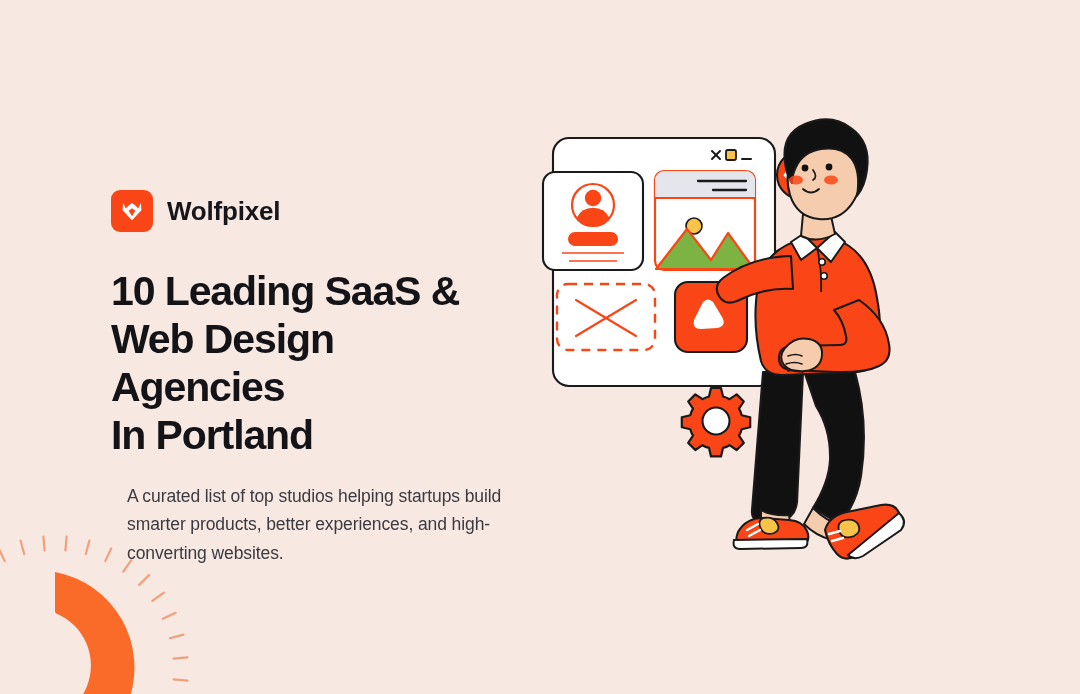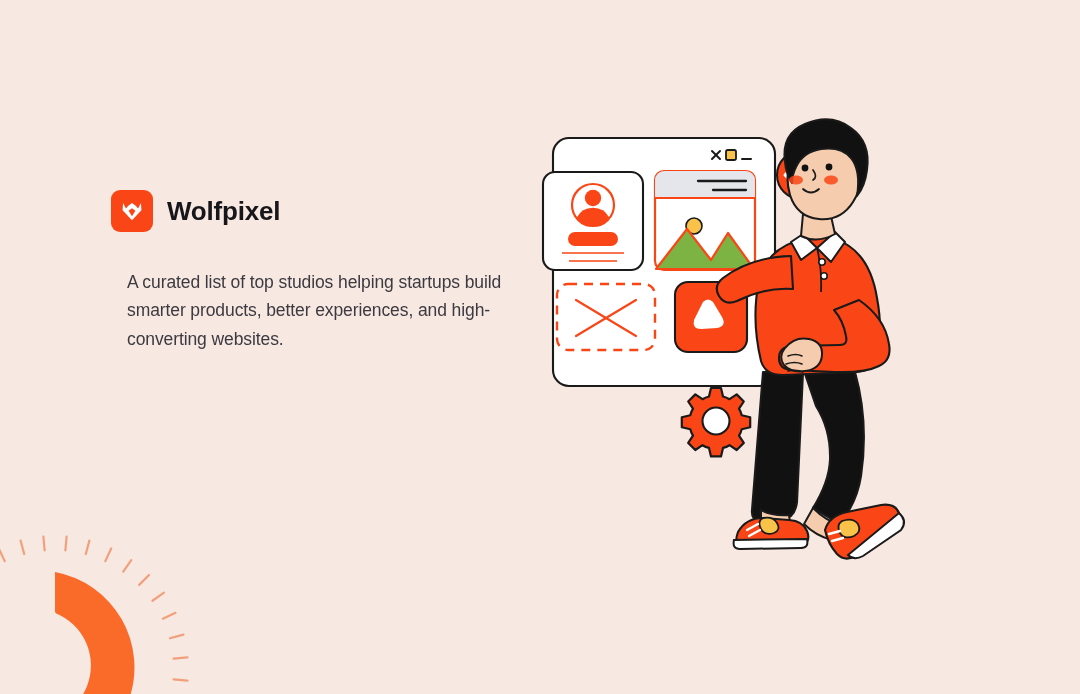--- a/index.html
+++ b/index.html
@@ -151,20 +151,25 @@
     <div class="brand">
       <span class="brand-mark">
         <svg width="26" height="26" viewBox="0 0 32 32" xmlns="http://www.w3.org/2000/svg" aria-hidden="true">
           <path d="M5 6 L8.5 13 L11.5 9.5 L16 6.2 L20.5 9.5 L23.5 13 L27 6 L27.6 15.2 L16 27.5 L4.4 15.2 Z" fill="#ffffff"></path>
           <path d="M16 12.6 L20.2 15.6 L16 22.6 L11.8 15.6 Z" fill="#fa4616"></path>
         </svg>
       </span>
       <span class="brand-name">Wolfpixel</span>
     </div>
 
+    <h1 class="headline">
+      <span>10 Leading SaaS &amp;</span><br>
+      <span>Web Design Agencies</span><br>
+      <span>In Portland</span>
+    </h1>
 
     <p class="subhead">A curated list of top studios helping startups build smarter products, better experiences, and high-converting websites.</p>
   </div>
 
   <div class="illustration">
     <svg viewBox="0 0 530 470" xmlns="http://www.w3.org/2000/svg" aria-hidden="true">
 
       <g>
         <rect x="18" y="28" width="222" height="248" rx="16" fill="#ffffff" stroke="#1a1a1a" stroke-width="2.1"></rect>
 

